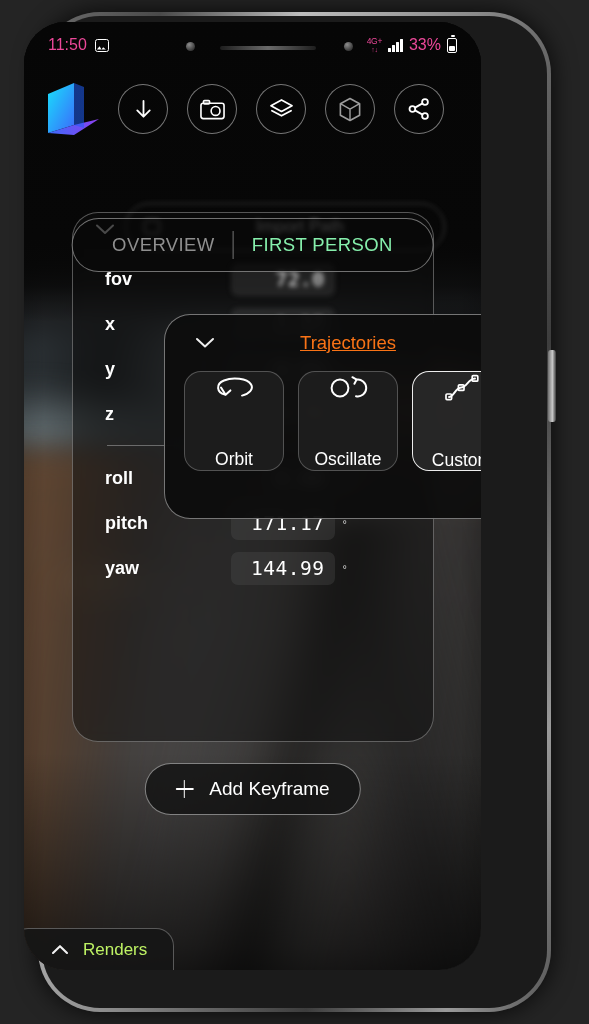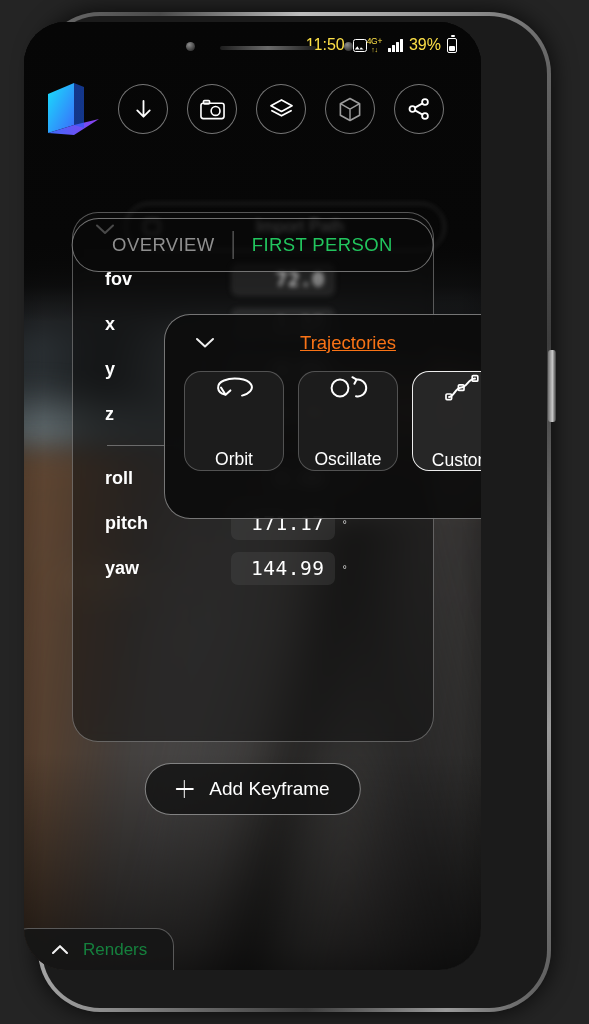--- a/index.html
+++ b/index.html
@@ -82,22 +82,22 @@
     filter:none;
   }
   .vp-dark-top{
     position:absolute; left:0; top:0; width:100%; height:300px;
     background:linear-gradient(180deg,#060606 0%,#070707 72%,rgba(7,7,7,.75) 88%,rgba(7,7,7,0) 100%);
   }
 
   
   .statusbar{
     position:absolute; left:0; top:0; width:100%; height:46px; z-index:30;
-    display:flex; align-items:center; justify-content:flex-end;
-    padding:12px 24px; color:#fde047; font-size:16px;
+    display:flex; align-items:center; justify-content:space-between;
+    padding:12px 24px; color:#ec4899; font-size:16px;
   }
   .sb-left{ display:flex; align-items:center; gap:8px; }
   .sb-right{ display:flex; align-items:center; gap:6px; font-size:16px; }
   .ic-photo{ width:14px; height:13px; border:1.6px solid #fff; border-radius:2.5px; position:relative; }
   .ic-photo::after{ content:""; position:absolute; left:1px; bottom:1px; width:9px; height:4px;
     background:#fff; clip-path:polygon(0 100%,30% 20%,52% 100%,70% 45%,100% 100%); }
   .net{ font-size:8.5px; line-height:1; text-align:center; letter-spacing:-.3px; }
   .net i{ display:block; font-style:normal; font-size:7px; opacity:.95; }
   .bars{ display:flex; align-items:flex-end; gap:1.5px; height:13px; }
   .bars span{ width:2.6px; background:#fff; border-radius:.5px; }
@@ -125,21 +125,21 @@
 
   
   .tabs{
     position:absolute; top:196px; left:50%; transform:translateX(-50%); z-index:26;
     display:flex; align-items:center;
     border:1.3px solid rgba(200,200,200,.55); border-radius:30px;
     background:rgba(8,8,8,.72); height:54px; padding:0 26px;
   }
   .tab{ font-size:18.5px; letter-spacing:.4px; padding:0 14px; white-space:nowrap; }
   .tab.inactive{ color:#8f8f8f; }
-  .tab.active{ color:#22c55e; }
+  .tab.active{ color:#86efac; }
   .tab-div{ width:1px; height:28px; background:rgba(190,190,190,.6); margin:0 4px; }
 
   
   .panel-values{
     position:absolute; left:48px; top:190px; width:362px; height:530px; z-index:14;
     border:1.1px solid rgba(190,190,190,.42); border-radius:26px;
     background:rgba(14,14,14,.5);
     backdrop-filter:blur(5px);
     padding:14px 0 0 0;
   }
@@ -204,21 +204,21 @@
   .plus::before{ left:0; top:8px; width:18px; height:1.9px; }
   .plus::after{ top:0; left:8px; width:1.9px; height:18px; }
 
   
   .renders{
     position:absolute; left:-14px; bottom:0; z-index:24;
     height:42px; padding:0 26px 0 40px;
     border-top-right-radius:18px; border-top-left-radius:18px;
     border:1.1px solid rgba(170,170,170,.45); border-bottom:none;
     background:rgba(22,22,22,.92);
-    display:flex; align-items:center; gap:14px; color:#15803d; font-size:17px;
+    display:flex; align-items:center; gap:14px; color:#bef264; font-size:17px;
   }
 
   svg{ display:block; }
 </style>
 </head>
 <body>
 
 <div class="stage">
   <div class="phone-outer">
     <div class="phone-mid"></div>
@@ -251,21 +251,21 @@
       <div class="sb-right">
         <span class="net">
           <span>4G+</span><i>↑↓</i>
         </span>
         <span class="bars">
           <span></span>
             <span></span>
             <span></span>
             <span></span>
         </span>
-        <span>39%</span>
+        <span>33%</span>
         <span class="batt"></span>
       </div>
     </div>
 
     <div class="toolbar">
       <div class="logo">
         <svg width="58" height="62" viewBox="0 0 58 62">
           <defs>
             <linearGradient id="gv" x1="0" y1="0" x2="1" y2="1">
               <stop offset="0" stop-color="#18e0fb"></stop>

